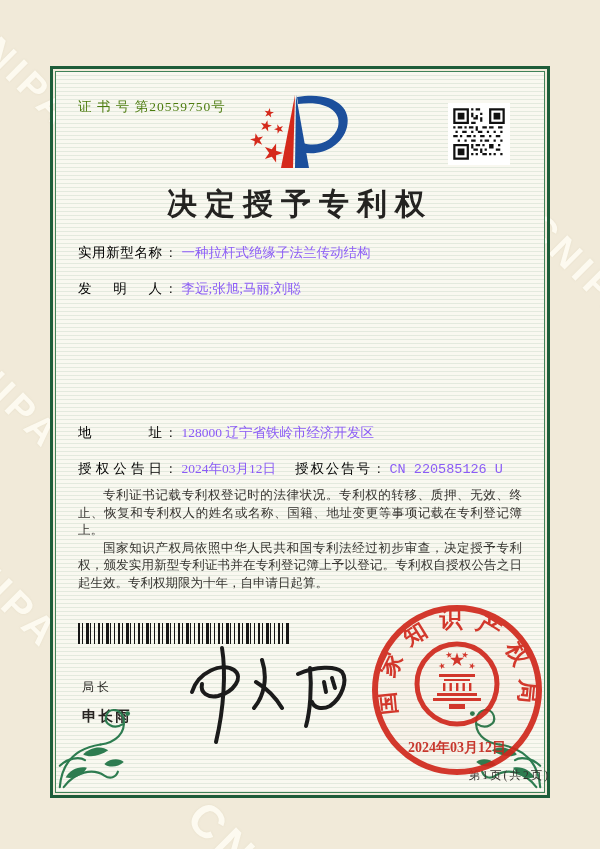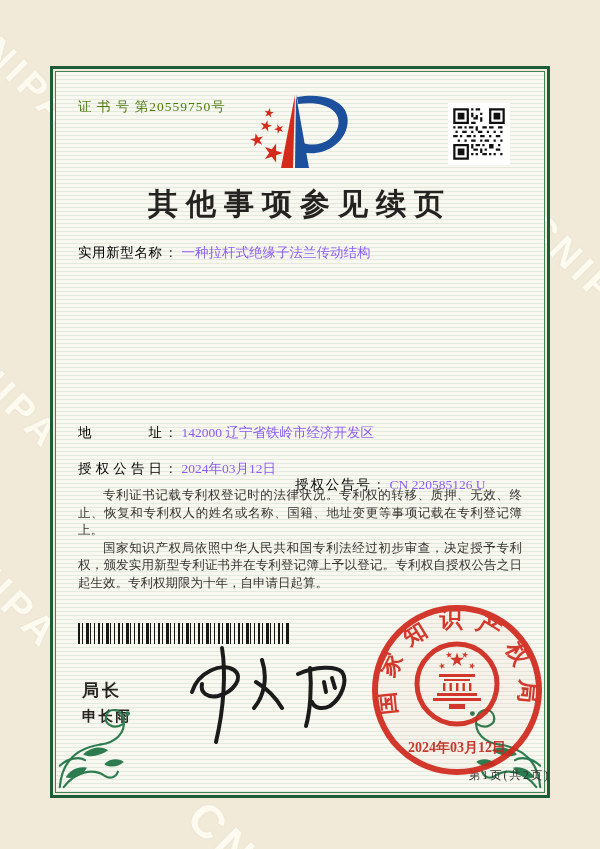--- a/index.html
+++ b/index.html
@@ -44,40 +44,40 @@
   .title {
     position:absolute; left:0; top:184px; width:600px; text-align:center;
     font-size:30px; font-weight:bold; letter-spacing:8px; color:#242321;
   }
   
   .row { position:absolute; left:78px; width:448px; height:19px; font-size:13.5px; white-space:nowrap; }
   .r0{top:244px}.r1{top:280px}.r2{top:316px}.r3{top:352px}.r4{top:388px}.r5{top:424px}.r6{top:460px}
   .f-label { display:inline-block; width:84px; text-align:justify; text-align-last:justify; color:#000000; }
   .f-colon { display:inline-block; margin:0 4px 0 2px; }
   .f-value { color:#8b5cf6; }
-  .grant-group { position:absolute; left:217px; top:16px; white-space:nowrap; }
+  .grant-group { position:absolute; left:217px; top:0; white-space:nowrap;font-family:Liberation Mono, monospace; }
   .grant-group .f-label { width:75px; }
   
   .body-text {
     position:absolute; left:78px; top:487px; width:444px;
     font-size:12.5px; line-height:17.5px; text-align:justify; color:#35332f;
   }
   .body-text p { text-indent:2em; }
   
   .barcode {
     position:absolute; left:78px; top:623px; width:212px; height:21px;
     background:repeating-linear-gradient(90deg,
       #161616 0 2px, transparent 2px 4px,
       #161616 4px 5px, transparent 5px 8px,
       #161616 8px 11px, transparent 11px 12px,
       #161616 12px 13px, transparent 13px 16px,
       #161616 16px 17px, transparent 17px 20px);
   }
   
-  .director-title { position:absolute; left:82px; top:679px; font-size:17px; font-weight:700; letter-spacing:3px; color:#262421; }
+  .director-title { position:absolute; left:82px; top:679px; font-size:12px; font-weight:400; letter-spacing:3px; color:#262421; }
   .director-name  { position:absolute; left:82px; top:707px; font-size:14.5px; font-weight:600; letter-spacing:2px; color:#262421; }
   .sig { position:absolute; left:178px; top:638px; width:170px; height:110px; }
   
   .orn { position:absolute; width:92px; height:92px; }
   .orn-bl { left:54px;  top:700px; }
   .orn-br { left:454px; top:700px; transform:scaleX(-1); }
   .seal { position:absolute; left:369px; top:602px; width:176px; height:176px; z-index:5; opacity:0.92; }
   
   .page-info { position:absolute; left:50px; top:768px; width:500px; text-align:right; font-size:11.5px; letter-spacing:2px; color:#33312d; }
   .cont-note { position:absolute; left:0; top:807px; width:600px; text-align:center; font-size:13px; letter-spacing:3px; color:#3b3934; }
@@ -118,27 +118,30 @@
       <rect x="0" y="0" width="25" height="25" fill="#ffffff"></rect>
       <g fill="#111111">
         <path d="M1,1h7v7h-7z M17,1h7v7h-7z M1,17h7v7h-7z"></path>
         <path d="M2,2h5v5h-5z M18,2h5v5h-5z M2,18h5v5h-5z" fill="#ffffff"></path>
         <path d="M3,3h3v3h-3z M19,3h3v3h-3z M3,19h3v3h-3z"></path>
         <path d="M9,1h1v1h-1z M11,1h2v1h-2z M9,3h1v2h-1z M11,4h1v1h-1z M13,3h1v1h-1z M10,5h2v1h-2z M13,5h1v2h-1z M9,7h2v1h-2z M1,9h1v1h-1z M3,9h2v1h-2z M6,9h1v1h-1z M8,9h2v1h-2z M11,9h1v2h-1z M14,9h2v1h-2z M17,9h2v1h-2z M21,9h2v1h-2z M2,11h1v1h-1z M5,11h2v1h-2z M9,11h1v1h-1z M12,11h2v1h-2z M16,11h1v1h-1z M19,11h1v1h-1z M22,11h1v1h-1z M1,13h2v1h-2z M4,13h1v1h-1z M7,13h2v1h-2z M10,13h1v1h-1z M13,13h2v1h-2z M17,13h1v1h-1z M20,13h2v1h-2z M3,15h1v1h-1z M6,15h1v1h-1z M9,15h2v1h-2z M13,15h1v1h-1z M15,15h2v1h-2z M19,15h1v1h-1z M22,15h1v1h-1z M9,17h1v2h-1z M11,17h2v1h-2z M14,17h1v1h-1z M17,17h2v2h-2z M21,17h1v1h-1z M10,19h2v1h-2z M13,19h1v2h-1z M15,19h1v1h-1z M20,19h2v1h-2z M9,21h1v1h-1z M11,21h1v1h-1z M14,21h2v1h-2z M17,21h1v1h-1z M19,21h1v1h-1z M22,21h1v1h-1z"></path>
       </g>
     </svg>
   </div>
 
-  <div class="title">其他事项参见续页</div>
+  <div class="title">决定授予专利权</div>
 
   <div class="row r0">
     <span class="f-label">实用新型名称</span><span class="f-colon">：</span><span class="f-value">一种拉杆式绝缘子法兰传动结构</span>
   </div>
+  <div class="row r1">
+    <span class="f-label">发明人</span><span class="f-colon">：</span><span class="f-value">李远;张旭;马丽;刘聪</span>
+  </div>
   <div class="row r5">
-    <span class="f-label">地址</span><span class="f-colon">：</span><span class="f-value">142000 辽宁省铁岭市经济开发区</span>
+    <span class="f-label">地址</span><span class="f-colon">：</span><span class="f-value">128000 辽宁省铁岭市经济开发区</span>
   </div>
   <div class="row r6">
     <span class="f-label">授权公告日</span><span class="f-colon">：</span><span class="f-value">2024年03月12日</span>
     <span class="grant-group">
       <span class="f-label">授权公告号</span><span class="f-colon">：</span><span class="f-value">CN 220585126 U</span>
     </span>
   </div>
 
   <div class="body-text">
     <p>专利证书记载专利权登记时的法律状况。专利权的转移、质押、无效、终止、恢复和专利权人的姓名或名称、国籍、地址变更等事项记载在专利登记簿上。</p>

